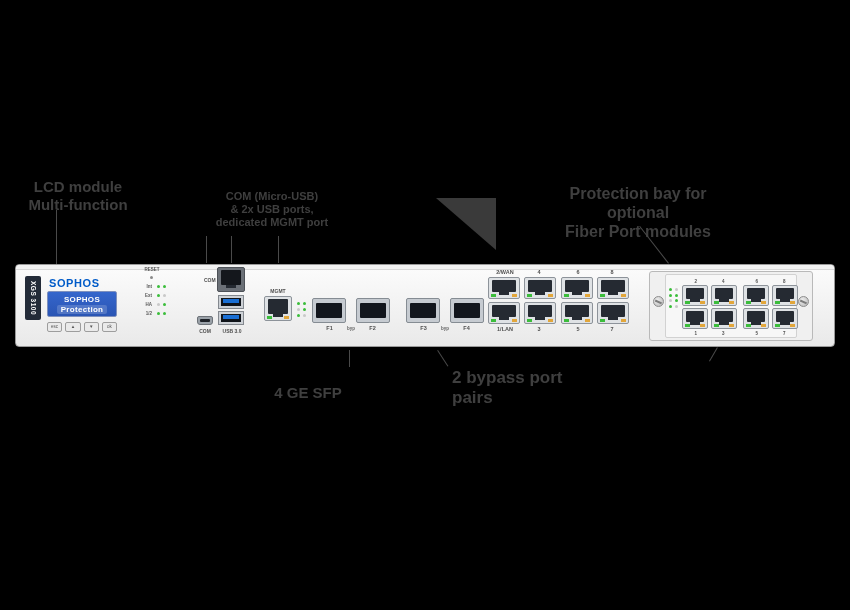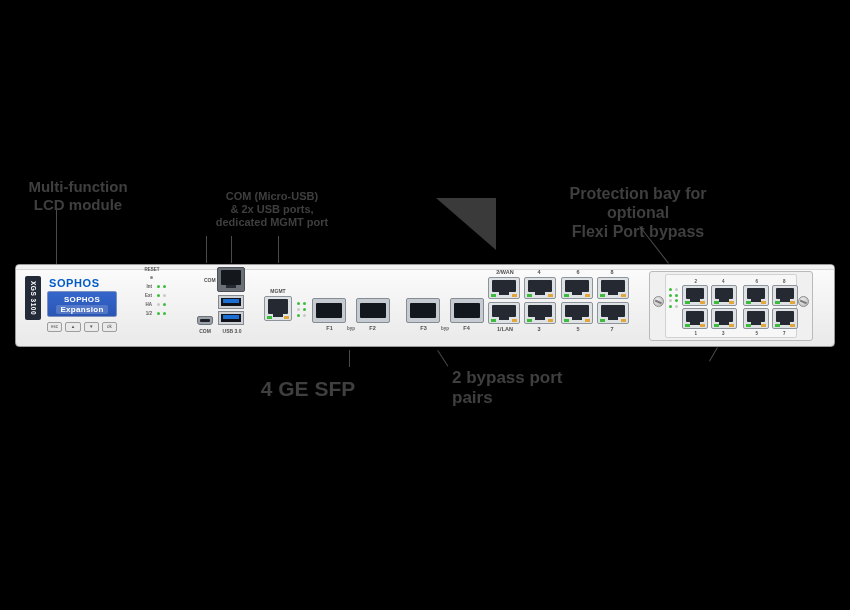--- a/index.html
+++ b/index.html
@@ -9,21 +9,21 @@
          font-family:"Liberation Sans",sans-serif}
 
   
   .callout{position:absolute;text-align:center;font-weight:bold;
            color:var(--annotation-gray,#3f3f3f);line-height:1.2}
   .callout .cl{display:block}
   #c-lcd{left:18px;top:178px;width:120px;font-size:15px}
   #c-io{left:192px;top:190px;width:160px;font-size:11px}
   #c-copper{left:342px;top:199px;width:95px;font-size:15px}
   #c-expansion{left:538px;top:184px;width:200px;font-size:16px}
-  #c-sfp{left:238px;top:376px;width:140px;font-size:21px}
+  #c-sfp{left:238px;top:384px;width:140px;font-size:15px}
   #c-bypass{left:452px;top:368px;width:140px;font-size:17px;text-align:left}
   #c-module{left:588px;top:364px;width:190px;font-size:14px}
 
   .leader{position:absolute;width:1px;background:var(--line-gray,#4a4a4a);transform-origin:0 0}
   .leader.h{height:1px}
   .wedge{position:absolute;left:436px;top:198px;width:60px;height:52px;
          background:var(--annotation-gray,#3f3f3f);clip-path:polygon(0 0,100% 0,100% 100%);opacity:.92}
 
   
   .chassis{position:absolute;left:15px;top:264px;width:820px;height:83px;
@@ -116,31 +116,31 @@
   .module-group .plabels{height:6px}
   .module-group .plabels span{font-size:4.5px}
   .module-group .rj45{width:26px;height:21px}
 </style>
 </head>
 <body>
 
 <div class="stage">
 
   <div class="callout" id="c-lcd">
+    <span class="cl">LCD module</span>
     <span class="cl">Multi-function</span>
-    <span class="cl">LCD module</span>
   </div>
   <div class="callout" id="c-io">
     <span class="cl">COM (Micro-USB)</span>
     <span class="cl">&amp; 2x USB ports,</span>
     <span class="cl">dedicated MGMT port</span>
   </div>
   <div class="callout" id="c-expansion">
     <span class="cl">Protection bay for optional</span>
-    <span class="cl">Flexi Port bypass</span>
+    <span class="cl">Fiber Port modules</span>
   </div>
   <div class="callout" id="c-sfp">
     <span class="cl">4 GE SFP</span>
   </div>
   <div class="callout" id="c-bypass">
     <span class="cl">2 bypass port pairs</span>
   </div>
   <div class="callout" id="c-module">
   </div>
 
@@ -154,21 +154,21 @@
   <div class="leader h" style="left:438px;top:350px;width:19px;transform:rotate(57deg)"></div>
   <div class="leader h" style="left:709px;top:361px;width:16px;transform:rotate(-60deg)"></div>
 
   <div class="chassis">
     <div class="lip"></div>
     <div class="badge">XGS 3100</div>
     <div class="brand">SOPHOS</div>
 
     <div class="lcd">
       <span class="l1">SOPHOS</span>
-      <span class="l2">Expansion</span>
+      <span class="l2">Protection</span>
     </div>
     <div class="lcd-buttons">
         <div class="lcd-btn">esc</div>
         <div class="lcd-btn">▲</div>
         <div class="lcd-btn">▼</div>
         <div class="lcd-btn">ok</div>
       </div>
 
     <div class="tl reset">RESET</div>
     <div class="reset-hole"></div>

